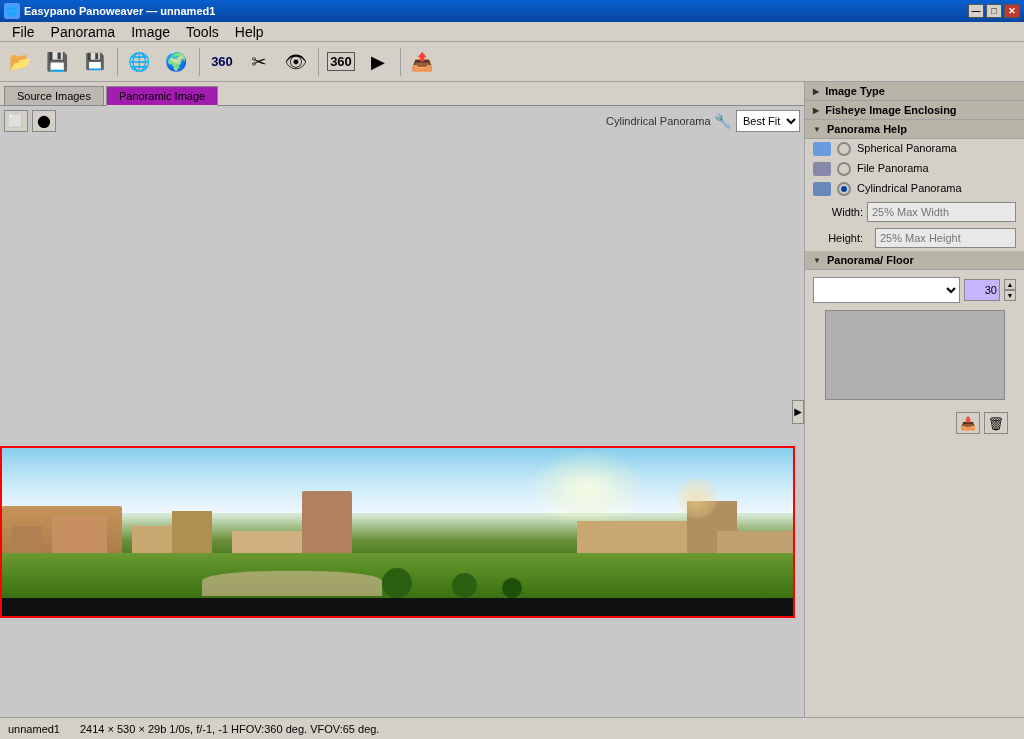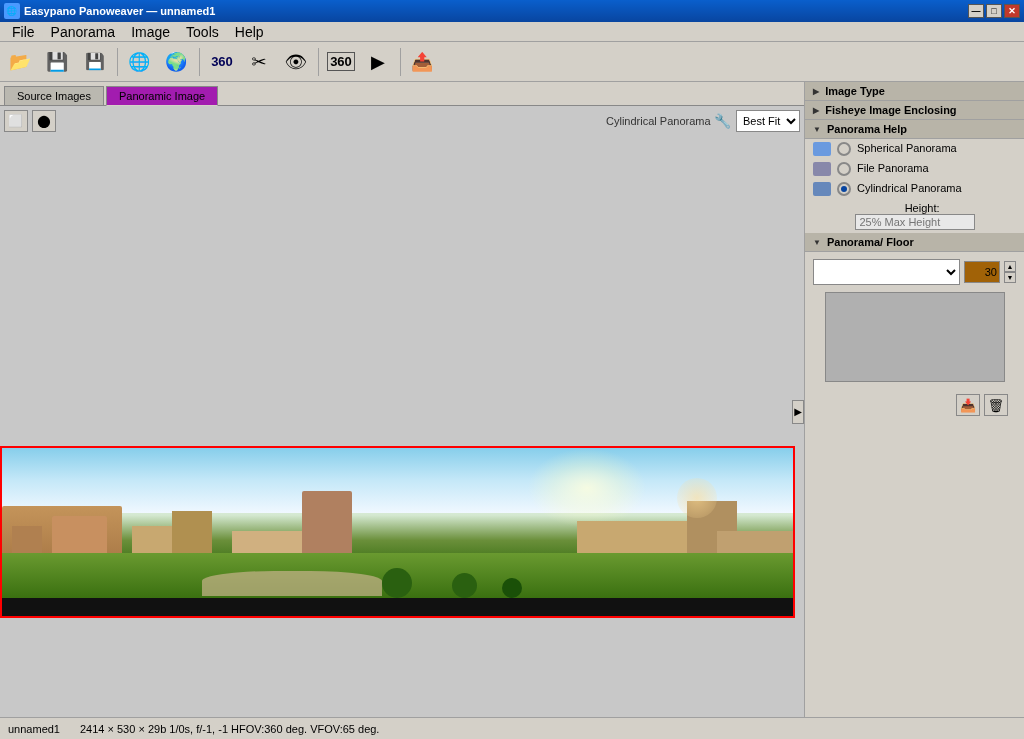--- a/index.html
+++ b/index.html
@@ -267,21 +267,21 @@
       font-size: 11px;
       border: 1px solid #888;
       background: white;
       height: 22px;
     }
     .ceiling-num {
       width: 36px;
       padding: 1px 2px;
       font-size: 11px;
       border: 1px solid #888;
-      background: #a16207;
+      background: #c4b5fd;
       height: 22px;
       text-align: right;
     }
     .spin-btns {
       display: flex;
       flex-direction: column;
       height: 22px;
     }
     .spin-btn {
       width: 12px;
@@ -489,22 +489,26 @@
       <span class="radio-label">File Panorama</span>
     </div>
 
     <div class="radio-option">
       <div style="width:18px;height:14px;background:#6688bb;border-radius:2px;"></div>
       <div class="radio-icon selected"></div>
       <span class="radio-label">Cylindrical Panorama</span>
     </div>
 
 
-
-    <div style="padding: 3px 8px; display:flex; align-items:center; gap:0;flex-direction:column;">
+    <div style="padding: 3px 8px; display:flex; align-items:center; gap:4px;">
+      <span style="min-width:50px; text-align:right; font-size:11px;">Width:</span>
+      <input type="text" class="input-field" style="flex: 1 1 0%;" placeholder="25% Max Width">
+    </div>
+
+    <div style="padding: 3px 8px; display:flex; align-items:center; gap:12px;">
       <span style="min-width:50px; text-align:right; font-size:11px;">Height:</span>
       <input type="text" class="input-field" style="flex: 1 1 0%;" placeholder="25% Max Height">
     </div>
 
     <div class="right-section-header">
       <span class="triangle">▼</span>
       <span>Panorama/ Floor</span>
     </div>
 
     <div class="ceiling-section">

